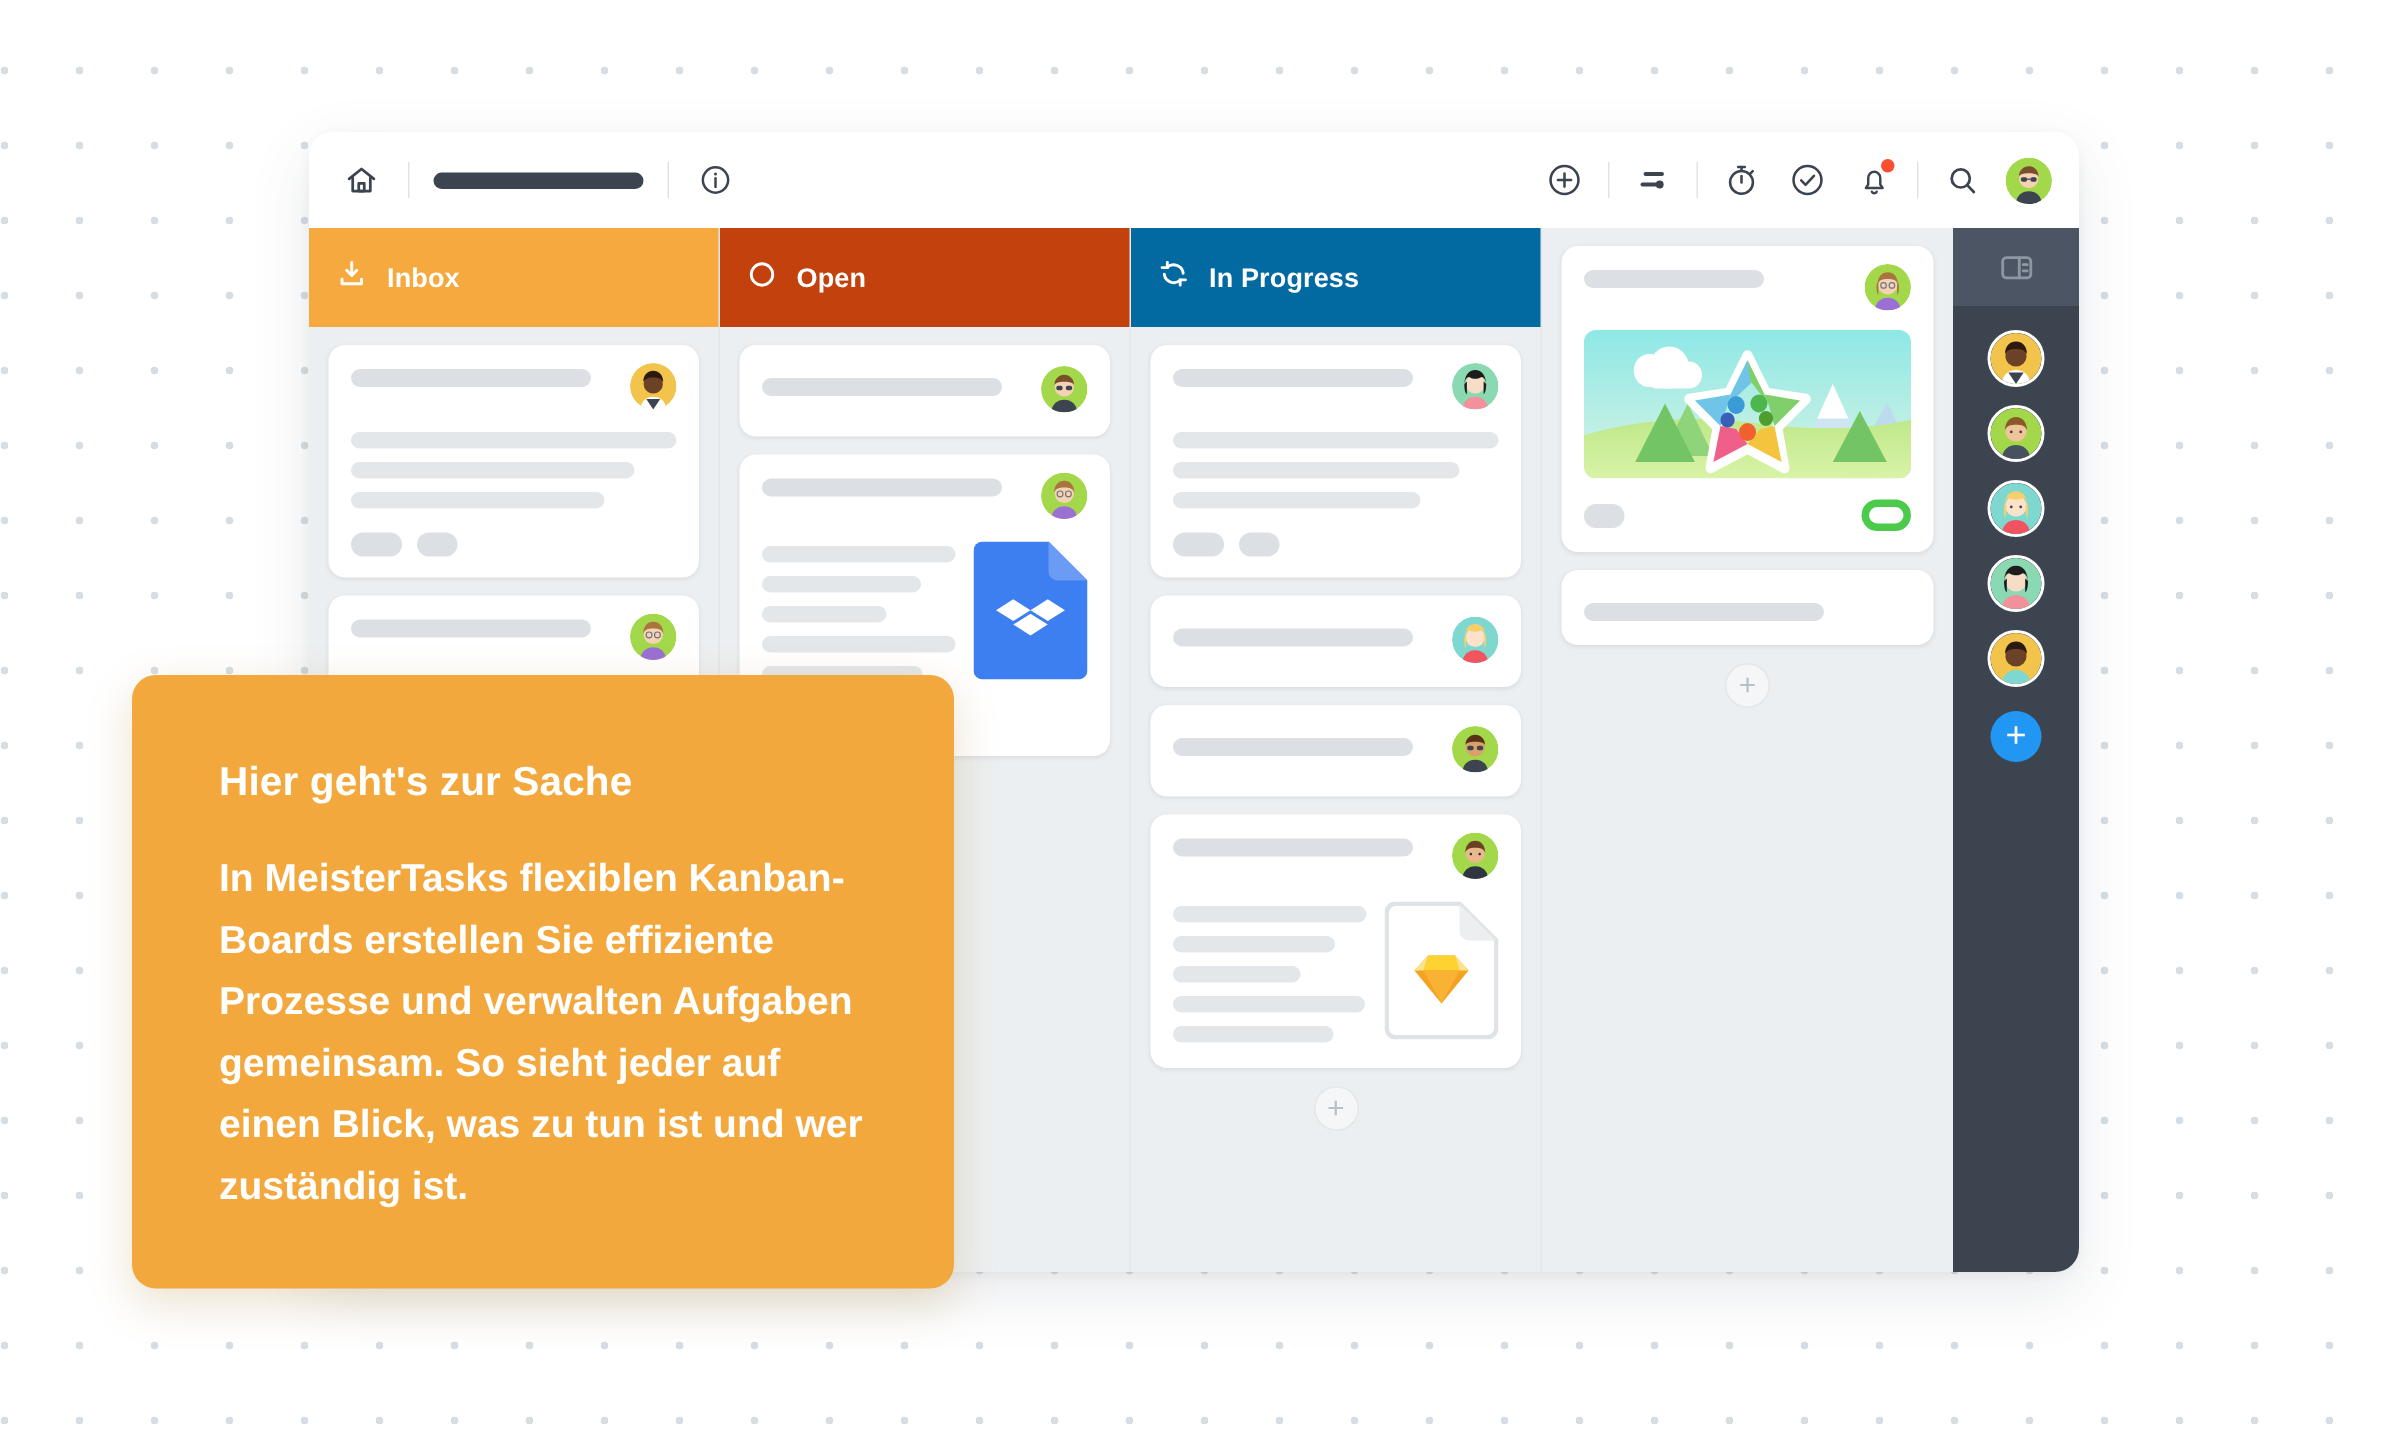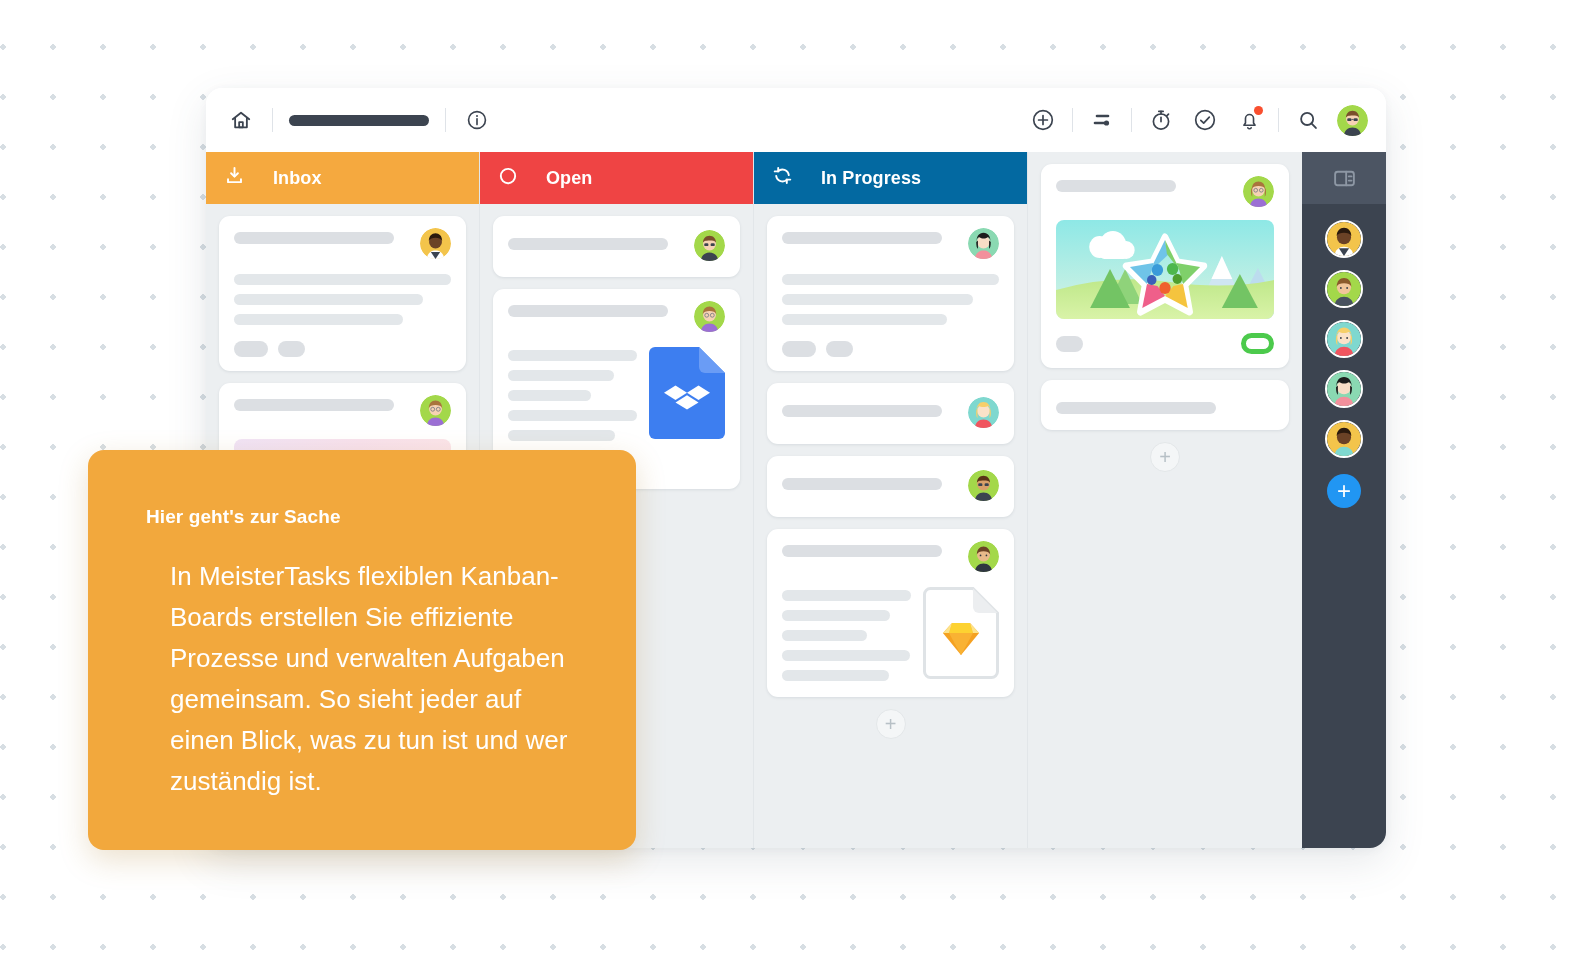--- a/index.html
+++ b/index.html
@@ -67,23 +67,23 @@
     display: flex;
     height: calc(100% - 64px);
   }
   .column {
     width: 274px;
     display: flex; flex-direction: column;
     background: #eceff1;
     border-right: 1px solid #e2e6e9;
   }
   .col-head {
-    height: 52px;
+    height: 66px;
     display: flex; align-items: center;
-    gap: 28px;
+    gap: 13px;
     padding-left: 18px;
     color: #ffffff;
     font-size: 18px;
     font-weight: bold;
     letter-spacing: 0.1px;
     flex: none;
   }
   .col-head svg { flex: none; }
   .col-body {
     flex: 1;
@@ -198,30 +198,29 @@
     position: absolute;
     left: 88px; top: 450px;
     width: 548px;
     background: #f2a83d;
     border-radius: 16px;
     padding: 56px 46px 48px 58px;
     color: #ffffff;
     box-shadow: 0 10px 30px rgba(170,120,30,0.22);
   }
   .tt-title {
-    font-size: 19px;
+    font-size: 27px;
     font-weight: bold;
     margin-bottom: 28px;
     letter-spacing: 0.1px;
   }
   .tt-body {
     font-size: 26px;
     line-height: 1.58;
-    font-weight: 400;
-    margin-left: 24px;
+    font-weight: 700;
   }
 </style>
 </head>
 <body>
 
 <div class="app-window">
 
   <div class="topbar">
     <div class="tb-left">
       <div class="tb-icon">
@@ -357,21 +356,21 @@
           </div>
           <div class="preview" style="background:linear-gradient(110deg,#f1e4f7 0%,#f8e2ee 50%,#fde6e9 100%);position:relative;">
             <div style="position:absolute;left:50%;top:56px;transform:translateX(-50%);width:37px;height:46px;border-radius:9px 9px 0 0;background:#e8578f;"></div>
           </div>
         </div>
 
       </div>
     </div>
 
     <div class="column">
-      <div class="col-head" style="background:#ef4444">
+      <div class="col-head" style="background:#c2410c">
         <span>
           <svg width="20" height="20" viewBox="0 0 24 24" fill="none" stroke="#fff" stroke-width="2.3">
             <circle cx="12" cy="12" r="8.6"></circle>
           </svg>
         </span>
         <span>Open</span>
       </div>
       <div class="col-body">
 
         <div class="card" style="padding-top:16px;padding-bottom:16px">

